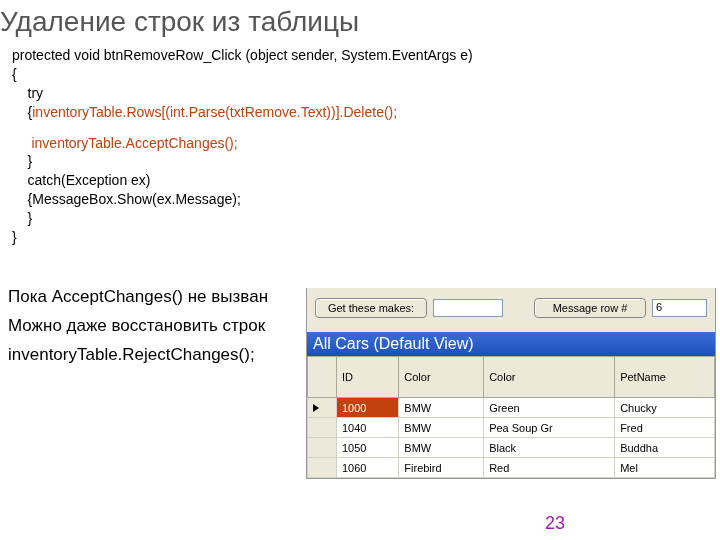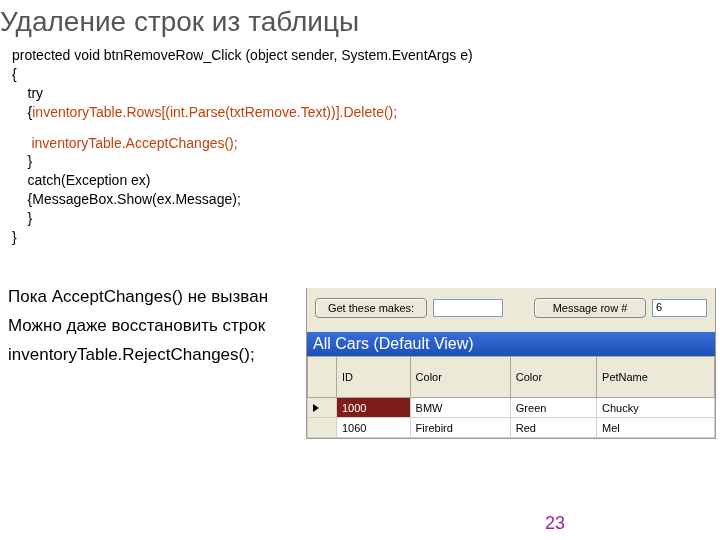--- a/index.html
+++ b/index.html
@@ -99,21 +99,21 @@
     padding: 2px 5px;
     text-align: left;
     height: 15px;
   }
   td.rowhdr {
     background: #ece9d8;
     border: 1px solid #aca899;
     width: 18px;
   }
   td.sel {
-    background: #7f1d1d;
+    background: #c2410c;
     color: #fff;
   }
   .arrow {
     width: 0; height: 0;
     border-top: 4px solid transparent;
     border-bottom: 4px solid transparent;
     border-left: 6px solid #000;
     display: inline-block;
   }
 </style>
@@ -163,20 +163,34 @@
     </tr>
     <tr>
       <td class="rowhdr"><span class="arrow"></span></td>
       <td class="sel">1000</td>
       <td>BMW</td>
       <td>Green</td>
       <td>Chucky</td>
     </tr>
     <tr>
       <td class="rowhdr"></td>
+      <td>1040</td>
+      <td>BMW</td>
+      <td>Pea Soup Gr</td>
+      <td>Fred</td>
+    </tr>
+    <tr>
+      <td class="rowhdr"></td>
+      <td>1050</td>
+      <td>BMW</td>
+      <td>Black</td>
+      <td>Buddha</td>
+    </tr>
+    <tr>
+      <td class="rowhdr"></td>
       <td>1060</td>
       <td>Firebird</td>
       <td>Red</td>
       <td>Mel</td>
     </tr>
   </tbody>
     </table>
 </div>
 
 </body></html>

